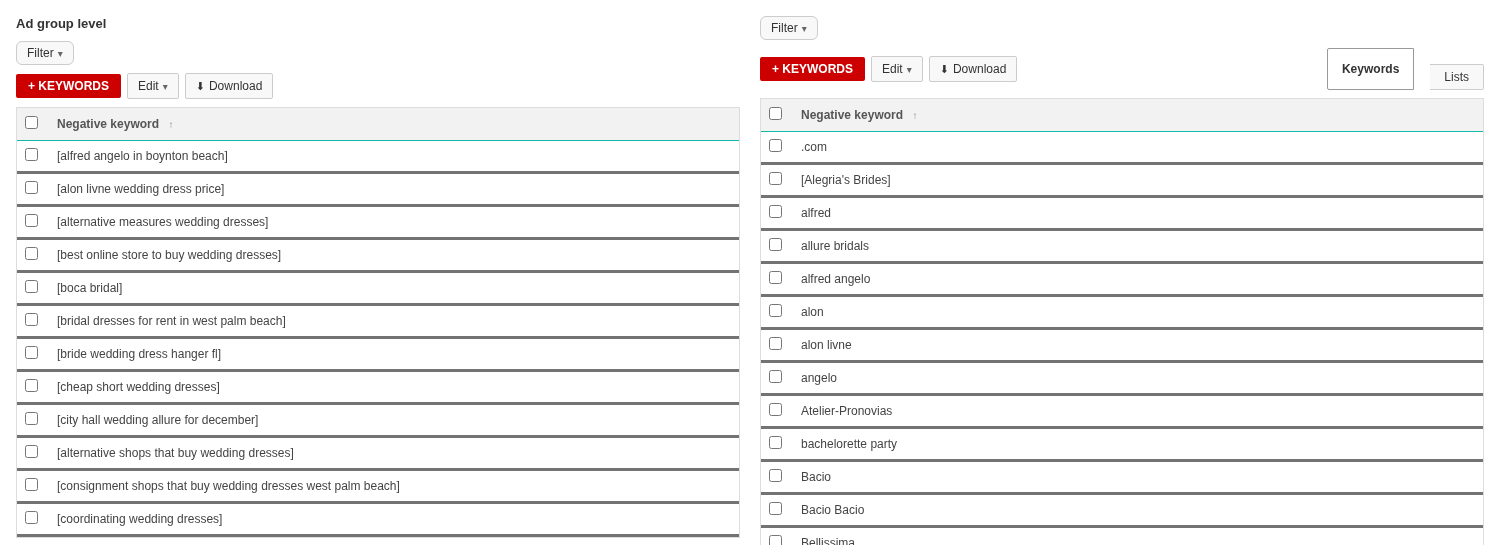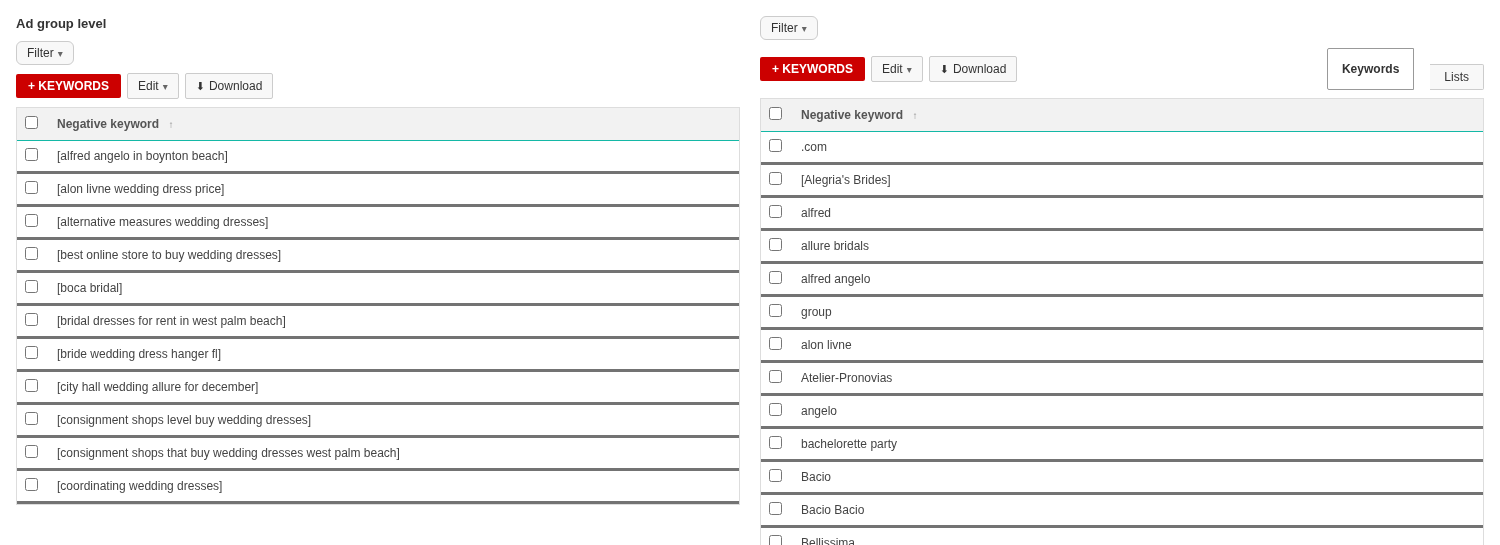--- a/index.html
+++ b/index.html
@@ -238,27 +238,33 @@
             <tr>
     <td class="checkbox-col">
       <input type="checkbox" style="">
     </td>
     <td>[bride wedding dress hanger fl]</td>
   </tr>
             <tr>
     <td class="checkbox-col">
       <input type="checkbox" style="">
     </td>
+    <td>[cheap short wedding dresses]</td>
+  </tr>
+            <tr>
+    <td class="checkbox-col">
+      <input type="checkbox" style="">
+    </td>
     <td>[city hall wedding allure for december]</td>
   </tr>
             <tr>
     <td class="checkbox-col">
       <input type="checkbox" style="">
     </td>
-    <td>[consignment shops level buy wedding dresses]</td>
+    <td>[alternative shops that buy wedding dresses]</td>
   </tr>
             <tr>
     <td class="checkbox-col">
       <input type="checkbox" style="">
     </td>
     <td>[consignment shops that buy wedding dresses west palm beach]</td>
   </tr>
             <tr>
     <td class="checkbox-col">
       <input type="checkbox" style="">
@@ -342,39 +348,39 @@
             <tr>
     <td class="checkbox-col">
       <input type="checkbox" style="">
     </td>
     <td>alfred angelo</td>
   </tr>
             <tr>
     <td class="checkbox-col">
       <input type="checkbox" style="">
     </td>
-    <td>group</td>
+    <td>alon</td>
   </tr>
             <tr>
     <td class="checkbox-col">
       <input type="checkbox" style="">
     </td>
     <td>alon livne</td>
   </tr>
             <tr>
     <td class="checkbox-col">
       <input type="checkbox" style="">
     </td>
+    <td>angelo</td>
+  </tr>
+            <tr>
+    <td class="checkbox-col">
+      <input type="checkbox" style="">
+    </td>
     <td>Atelier-Pronovias</td>
-  </tr>
-            <tr>
-    <td class="checkbox-col">
-      <input type="checkbox" style="">
-    </td>
-    <td>angelo</td>
   </tr>
             <tr>
     <td class="checkbox-col">
       <input type="checkbox" style="">
     </td>
     <td>bachelorette party</td>
   </tr>
             <tr>
     <td class="checkbox-col">
       <input type="checkbox" style="">

